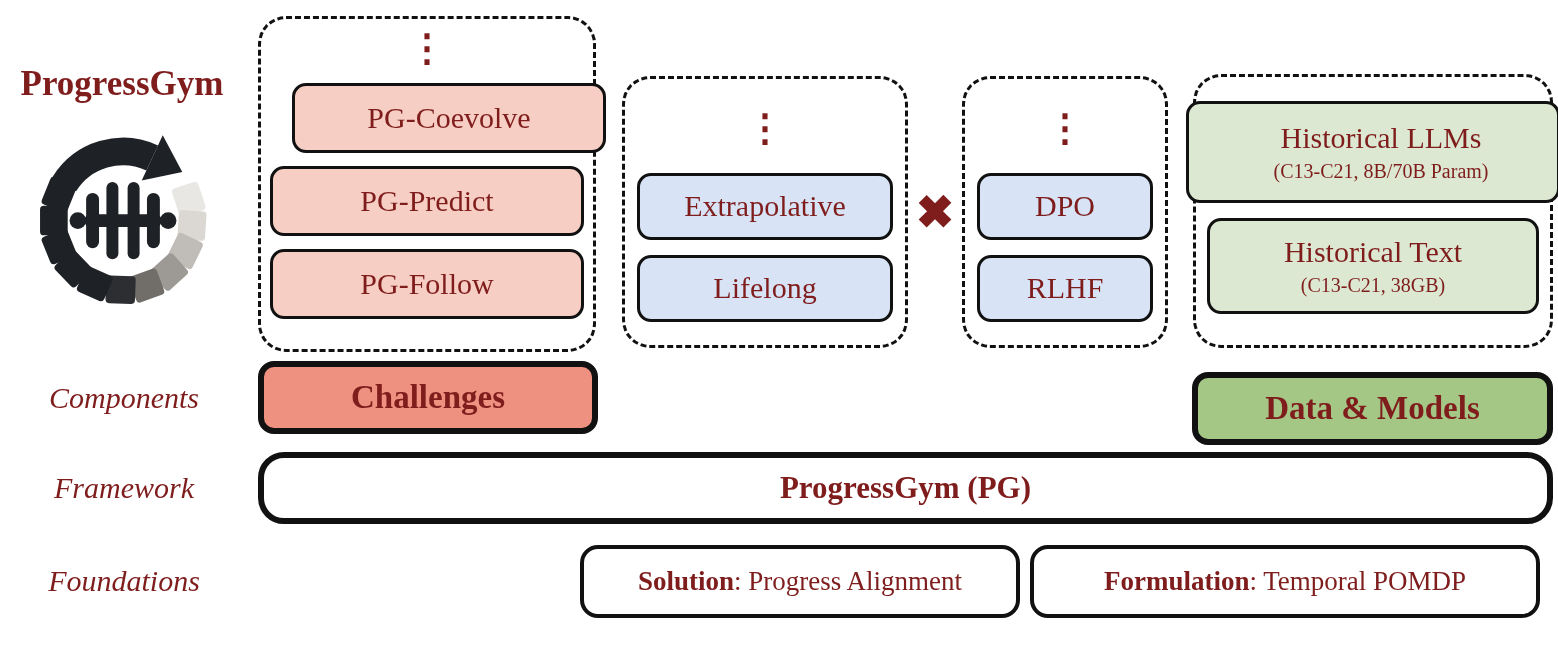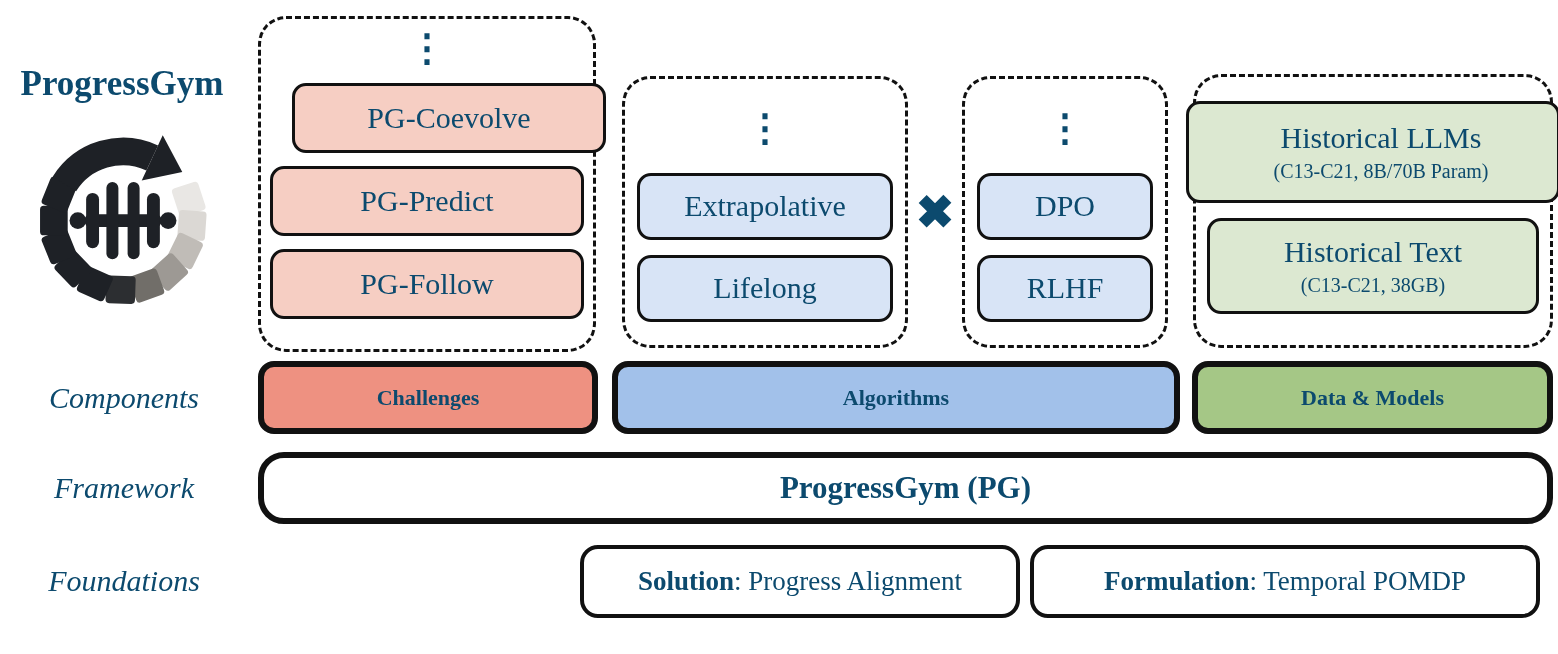--- a/index.html
+++ b/index.html
@@ -1,21 +1,21 @@
 <!DOCTYPE html>
 <html><head>
 <meta charset="utf-8">
 <style>
   html,body{margin:0;padding:0;background:#ffffff;}
   #canvas{
     position:relative;
     width:1558px;height:654px;
     background:#ffffff;
     font-family:"Liberation Serif","DejaVu Serif",serif;
-    color:#0c4a6e;
+    color:#7f1d1d;
     overflow:hidden;
   }
   .abs{position:absolute;}
 
   
   .brand-title{
     left:8px;top:64px;width:228px;
     text-align:center;font-weight:bold;font-size:35px;
   }
   .row-label{
@@ -51,21 +51,21 @@
 
   .cross{
     font-size:46px;font-weight:bold;text-align:center;line-height:1;
   }
 
   
   .comp{
     box-sizing:border-box;
     border:6px solid #111;border-radius:16px;
     display:flex;align-items:center;justify-content:center;
-    font-weight:bold;font-size:22px;
+    font-weight:bold;font-size:33px;
   }
   .salmon{background:#ee9181;}
   .bluemid{background:#a2c1ea;}
   .greenmid{background:#a5c786;}
 
   .framework-box{
     box-sizing:border-box;
     border:6px solid #111;border-radius:26px;
     background:#fff;
     display:flex;align-items:center;justify-content:center;
@@ -147,22 +147,21 @@
       <div>Historical LLMs</div>
       <div class="subtitle">(C13-C21, 8B/70B Param)</div>
     </div>
     <div class="cell greenlight" style="width:332px;height:96px;margin-top:15px;">
       <div>Historical Text</div>
       <div class="subtitle">(C13-C21, 38GB)</div>
     </div>
   </div>
 
   <div class="abs comp salmon" style="left:258px;top:361px;width:340px;height:73px;">Challenges</div>
-  <div class="abs comp bluemid" style="left:612px;top:361px;width:568px;height:73px;">Algorithms</div>
-  <div class="abs comp greenmid" style="left:1192px;top:361px;width:361px;height:73px;">Data &amp; Models</div>
+  <div class="abs comp greenmid" style="left:1192px;top:372px;width:361px;height:73px;">Data &amp; Models</div>
 
   <div class="abs framework-box" style="left:258px;top:452px;width:1295px;height:72px;">ProgressGym (PG)</div>
 
   <div class="abs foundation" style="left:580px;top:545px;width:440px;height:73px;">
     <span><b>Solution</b><span>: Progress Alignment</span></span>
   </div>
   <div class="abs foundation" style="left:1030px;top:545px;width:510px;height:73px;">
     <span><b>Formulation</b><span>: Temporal POMDP</span></span>
   </div>
 

